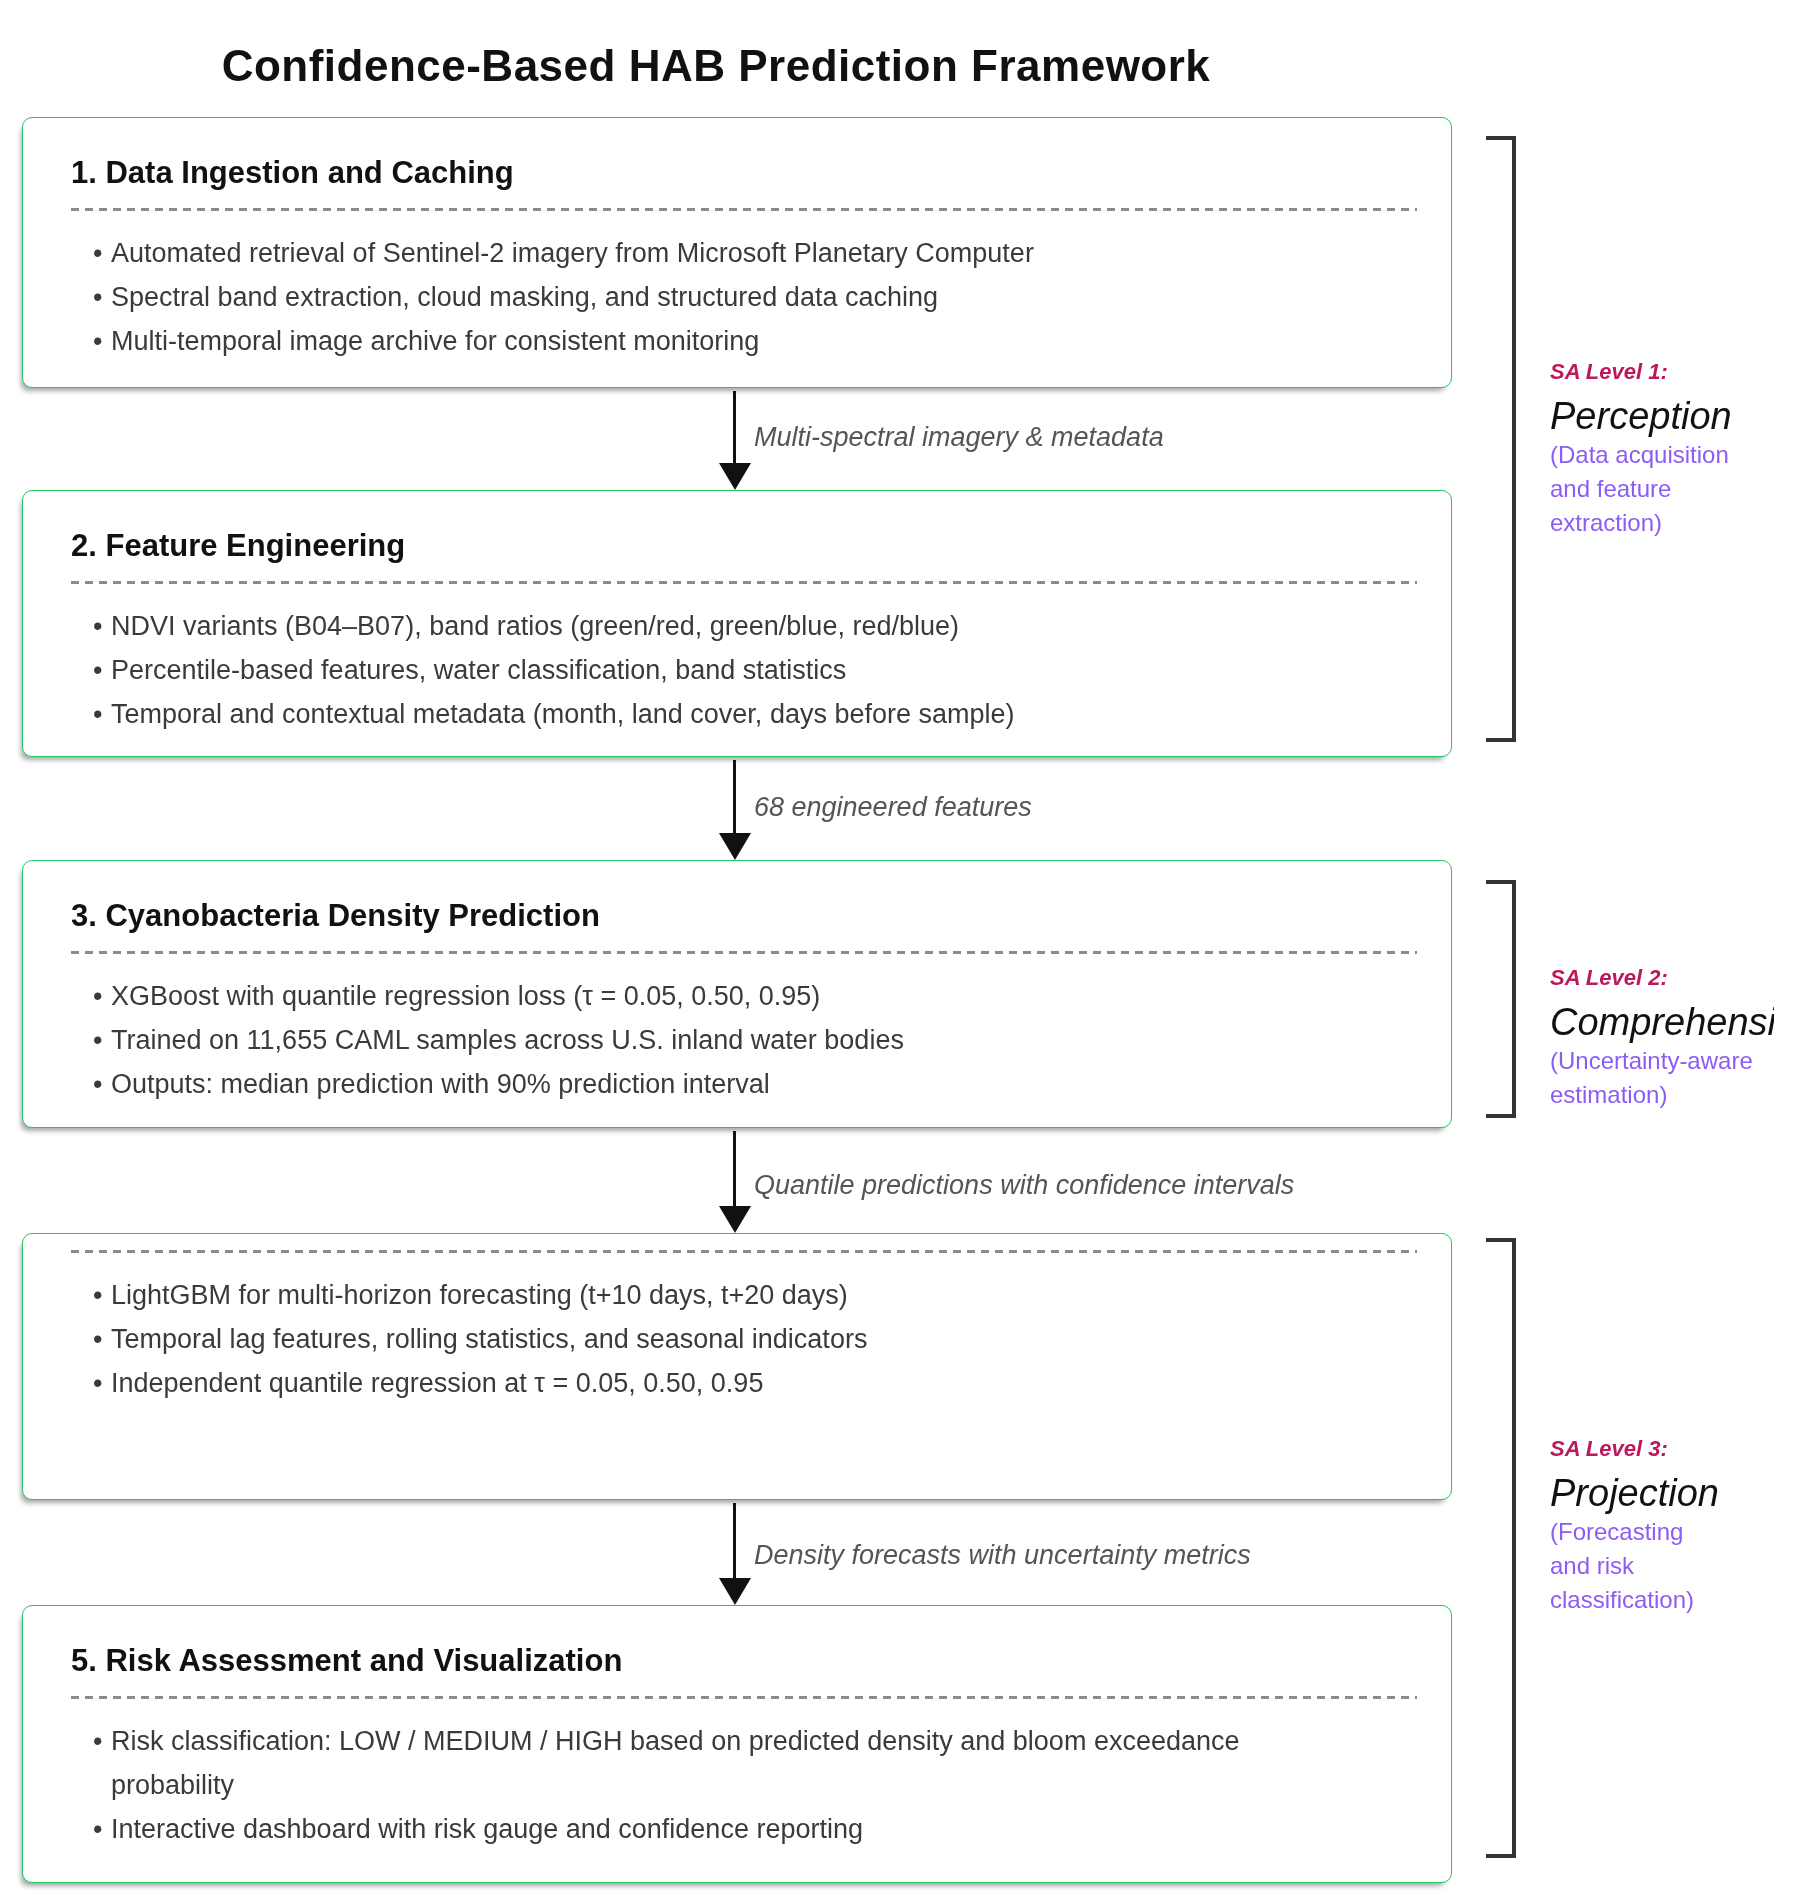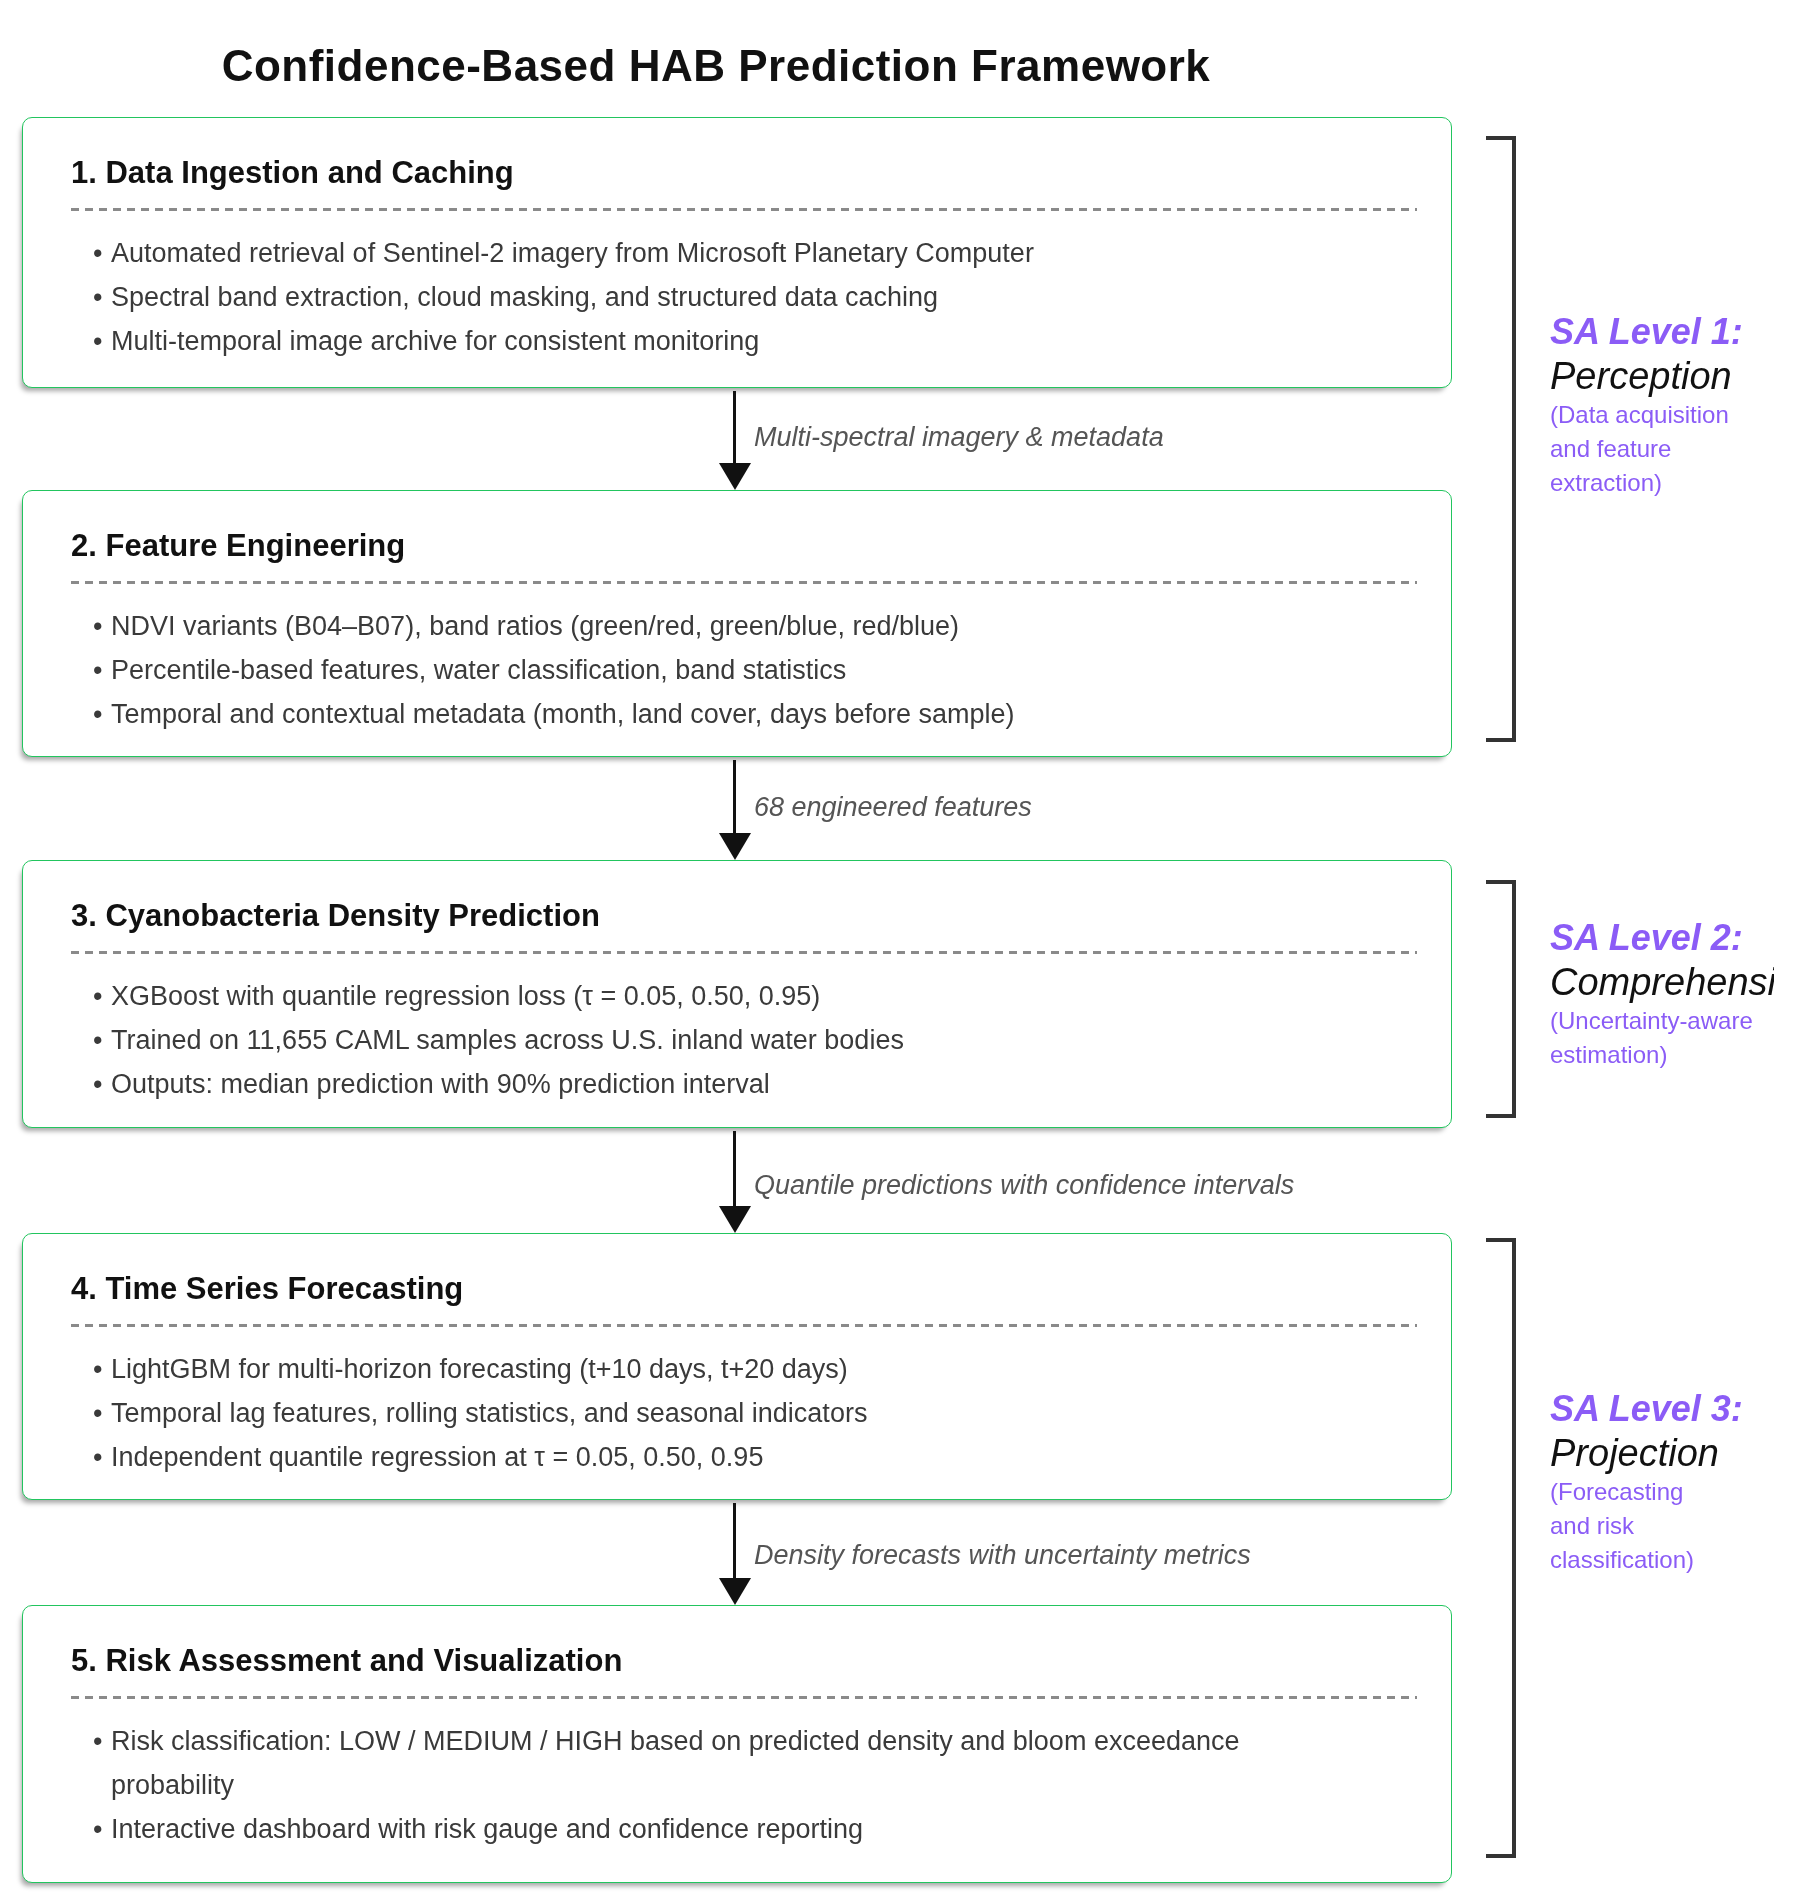--- a/index.html
+++ b/index.html
@@ -64,21 +64,21 @@
     position:absolute;left:1486px;width:30px;
     box-sizing:border-box;
     border-top:4px solid #333333;
     border-right:4px solid #333333;
     border-bottom:4px solid #333333;
   }
   .sa-block{
     position:absolute;left:1550px;width:264px;
   }
   .sa-label{
-    font-size:36px;line-height:44px;font-weight:bold;font-style:italic;color:#8b5cf6;
+    font-size:22px;line-height:44px;font-weight:bold;font-style:italic;color:#be185d;margin-top:40px;
   }
   .sa-name{
     font-size:38px;line-height:44px;font-style:italic;color:#111111;
   }
   .sa-desc{
     font-size:24px;line-height:34px;color:#8b5cf6;
   }
 </style>
 </head>
 <body>
@@ -123,21 +123,20 @@
       <li><span class="bullet">•</span><span>Trained on 11,655 CAML samples across U.S. inland water bodies</span></li>
       <li><span class="bullet">•</span><span>Outputs: median prediction with 90% prediction interval</span></li>
     </ul>
   </section>
 
   <div class="arrow-line" style="top:1131px;height:79px;"></div>
   <div class="arrow-head" style="top:1206px;"></div>
   <div class="arrow-label" style="top:1168px;">Quantile predictions with confidence intervals</div>
 
   <section class="stage-box" style="top:1233px;height:267px;">
-    <h2 class="stage-heading">4. Time Series Forecasting</h2>
     <div class="separator"></div>
     <ul class="stage-bullets">
       <li><span class="bullet">•</span><span>LightGBM for multi-horizon forecasting (t+10 days, t+20 days)</span></li>
       <li><span class="bullet">•</span><span>Temporal lag features, rolling statistics, and seasonal indicators</span></li>
       <li><span class="bullet">•</span><span>Independent quantile regression at τ = 0.05, 0.50, 0.95</span></li>
     </ul>
   </section>
 
   <div class="arrow-line" style="top:1503px;height:79px;"></div>
   <div class="arrow-head" style="top:1578px;"></div>

